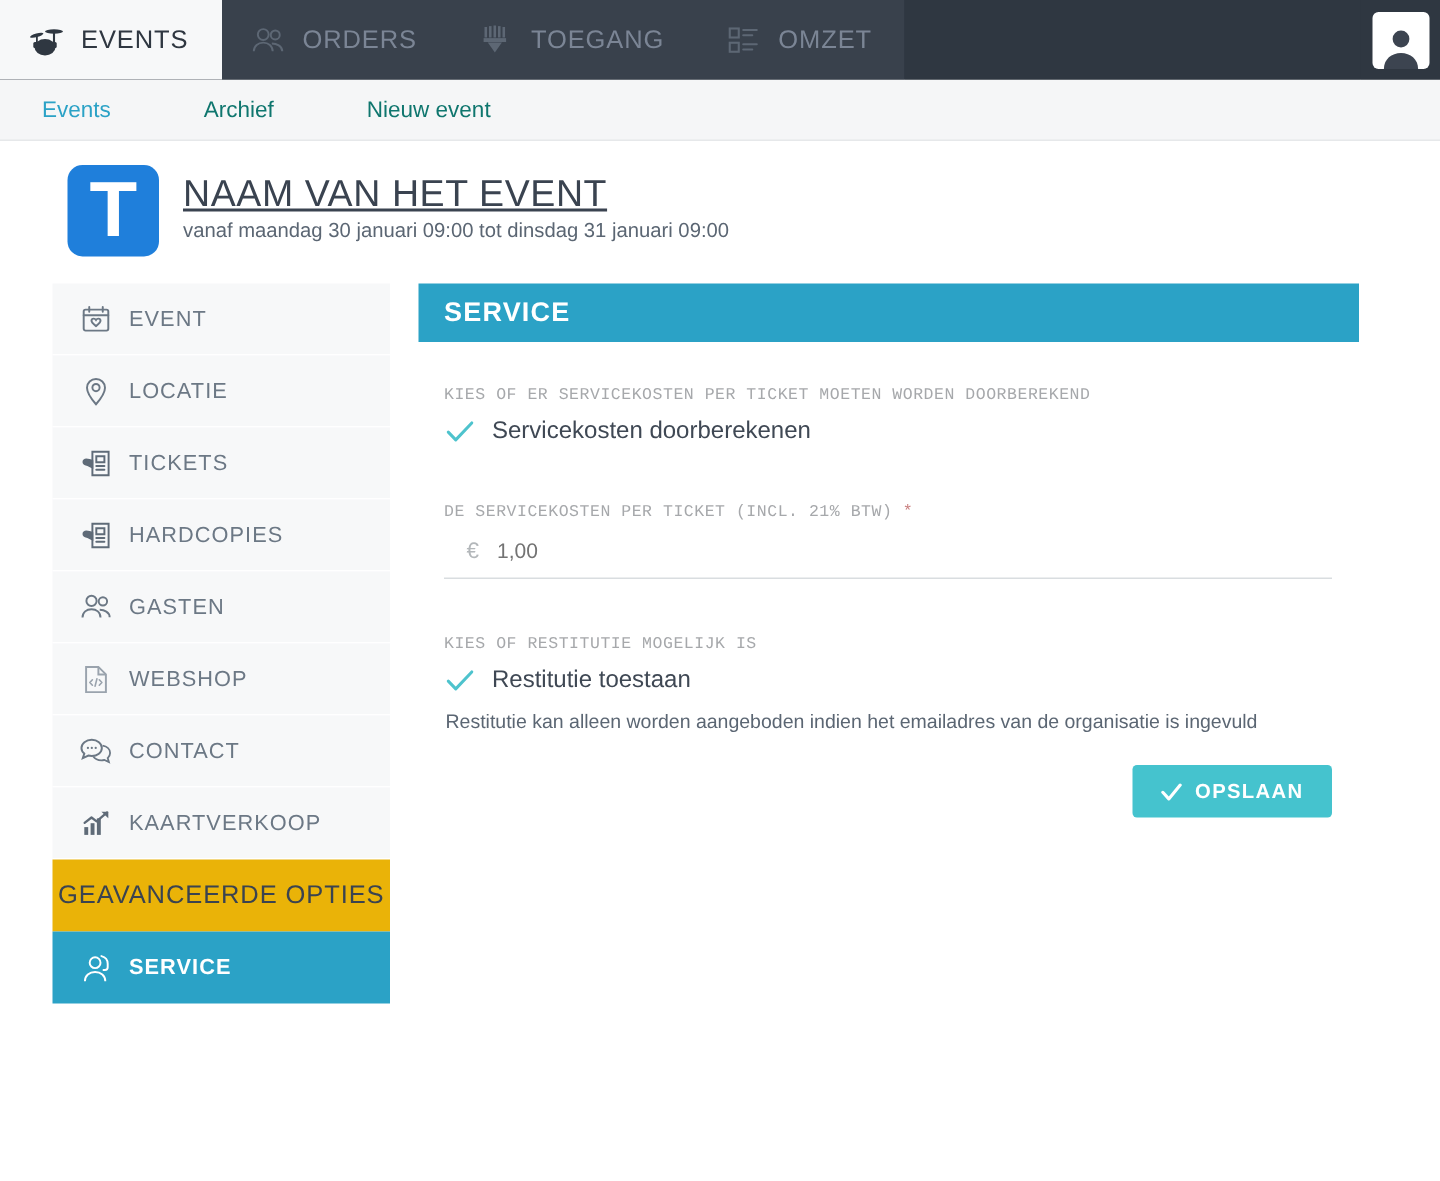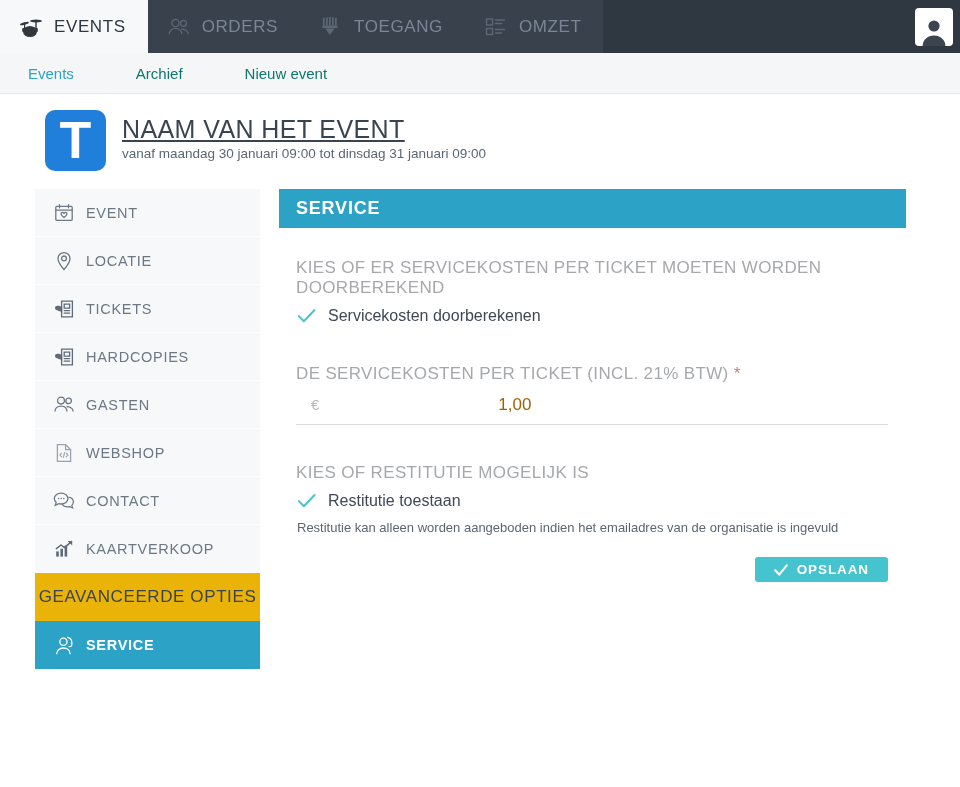--- a/index.html
+++ b/index.html
@@ -183,25 +183,25 @@
     color: #ffffff;
     font-size: 18px;
     font-weight: bold;
     letter-spacing: .8px;
     text-transform: uppercase;
     font-family: "Liberation Sans Narrow", "Liberation Sans", sans-serif;
   }
   .panel-body { padding: 30px 18px 0 17px; }
 
   .field-label {
-    font-size: 17px;
+    font-size: 11px;
     color: #a6a8ab;
     letter-spacing: .35px;
     text-transform: uppercase;
-    font-family: Liberation Sans, sans-serif;
+    font-family: Liberation Mono, monospace;
     margin-bottom: 7px;
   }
   .req { color: #c97f7f; }
 
   .check-row {
     display: flex;
     align-items: center;
     gap: 11px;
     cursor: pointer;
     user-select: none;
@@ -214,47 +214,46 @@
 
   .money-row {
     display: flex;
     align-items: baseline;
     gap: 12px;
     border-bottom: 1px solid #d9dde0;
     padding: 4px 0 9px 15px;
   }
   .money-sym { color: #b3b7ba; font-size: 15px; }
   .money-val {
-    font-size: 17px;
-    color: #a16207;
+    font-size: 14px;
+    color: #737373;
     border: none;
     outline: none;
     background: transparent;
     font-family: "Liberation Sans", sans-serif;
     width: 200px;
     padding: 0;
-    text-align: right;
   }
 
   .gap-1 { height: 38px; }
 
   .hint {
     font-size: 13px;
     color: #5b6673;
     margin-top: 9px;
     padding-left: 1px;
   }
 
   .actions { display: flex; justify-content: flex-end; margin-top: 22px; }
   .save-btn {
     background: #45c3ce;
     color: #ffffff;
     border: none;
     border-radius: 3px;
-    height: 25px;
+    height: 35px;
     padding: 0 19px;
     display: inline-flex;
     align-items: center;
     gap: 9px;
     font-size: 13.5px;
     font-weight: bold;
     letter-spacing: .9px;
     text-transform: uppercase;
     cursor: pointer;
     font-family: "Liberation Sans", sans-serif;

